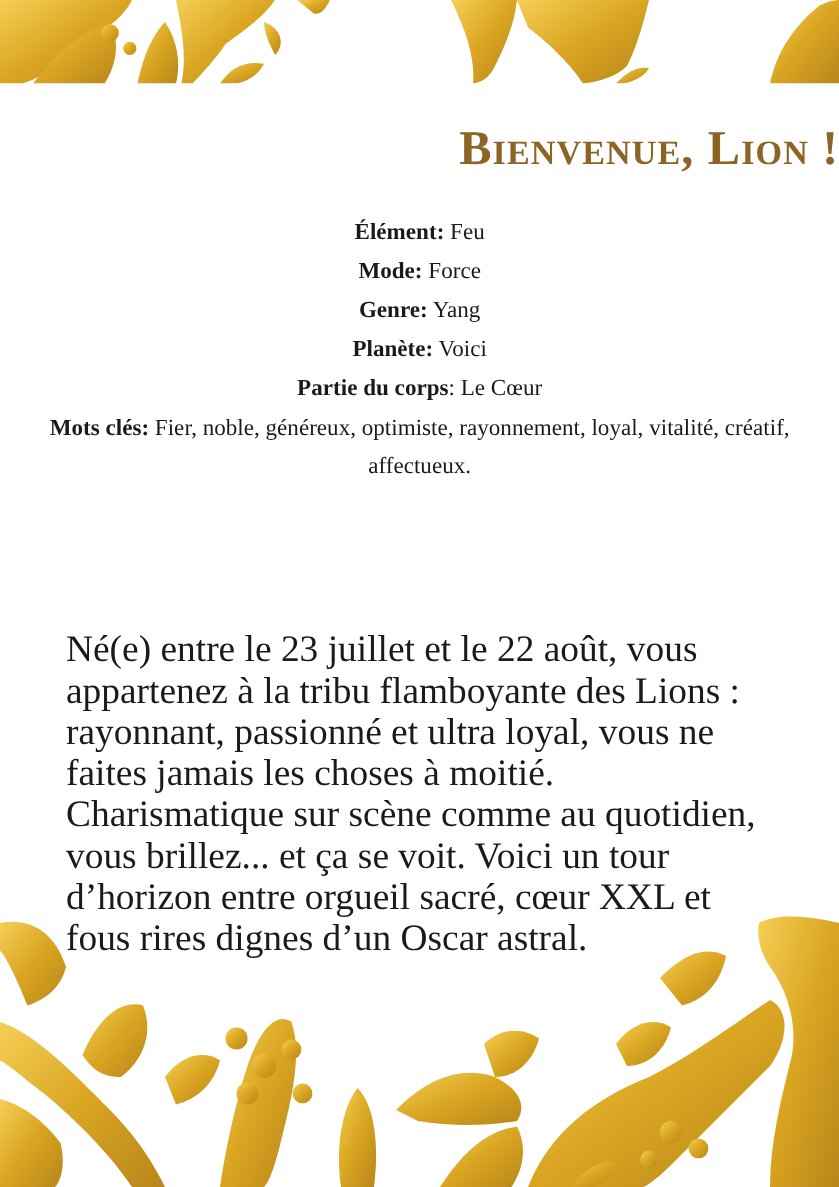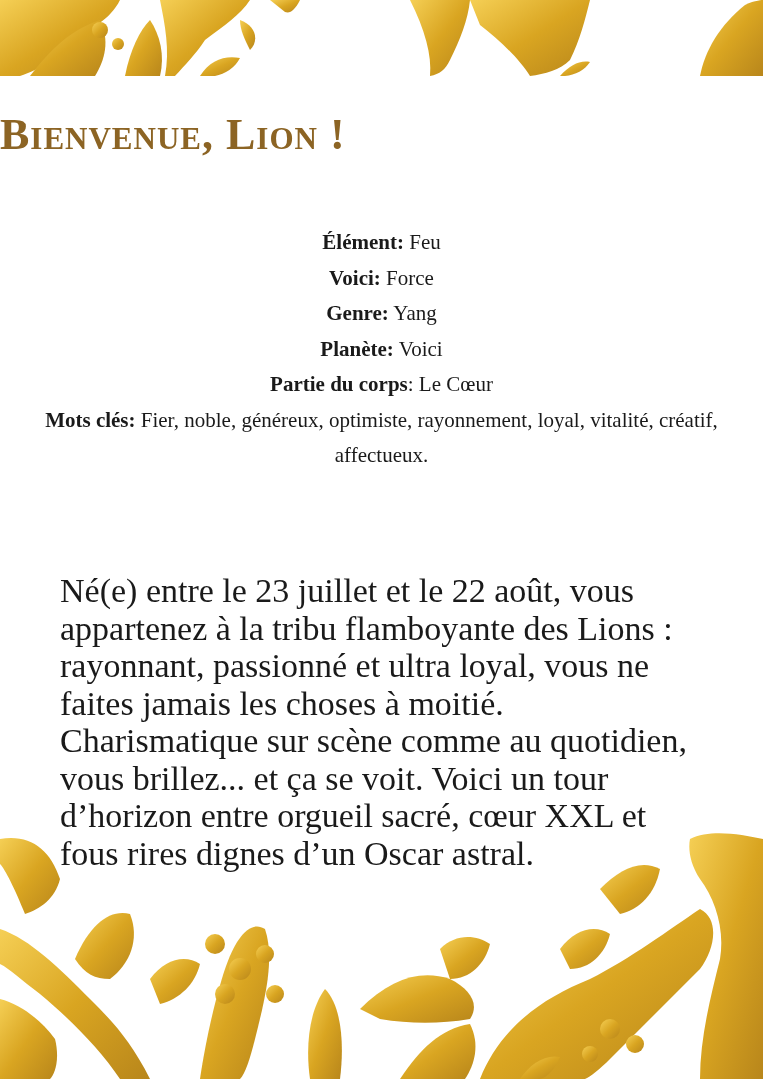--- a/index.html
+++ b/index.html
@@ -23,41 +23,40 @@
     }
     .floral-top { top: 0; height: 76px; }
     .floral-bottom { bottom: 0; height: 250px; }
     .floral svg { width: 100%; height: 100%; display: block; }
 
     .title {
       position: absolute;
       top: 78px;
       left: 0;
       width: 763px;
-      text-align: left;
+      text-align: right;
       font-family: "Liberation Serif", "DejaVu Serif", serif;
       font-weight: bold;
       font-size: 44px;
       letter-spacing: 1px;
       color: #8c6424;
       line-height: 56px;
       font-variant: small-caps;
     }
 
     .facts {
       position: absolute;
       top: 193px;
       left: 30px;
       width: 703px;
       text-align: center;
       font-family: "Liberation Serif", "DejaVu Serif", serif;
       font-size: 21px;
       line-height: 35.5px;
       color: #1a1a1a;
-      margin-top: 32px;
     }
     .fact-row { display: block; }
     .fact-key { font-weight: bold; }
 
     .intro {
       position: absolute;
       top: 572px;
       left: 60px;
       width: 643px;
       text-align: left;
@@ -95,21 +94,21 @@
   </svg>
 </div>
 
 <h1 class="title">Bienvenue, Lion !</h1>
 
 <div class="facts">
   <div class="fact-row">
     <span class="fact-key">Élément:</span><span> Feu</span>
   </div>
   <div class="fact-row">
-    <span class="fact-key">Voici:</span><span> Force</span>
+    <span class="fact-key">Mode:</span><span> Force</span>
   </div>
   <div class="fact-row">
     <span class="fact-key">Genre:</span><span> Yang</span>
   </div>
   <div class="fact-row">
     <span class="fact-key">Planète:</span><span> Voici</span>
   </div>
   <div class="fact-row">
     <span class="fact-key">Partie du corps</span><span>: Le Cœur</span>
   </div>

